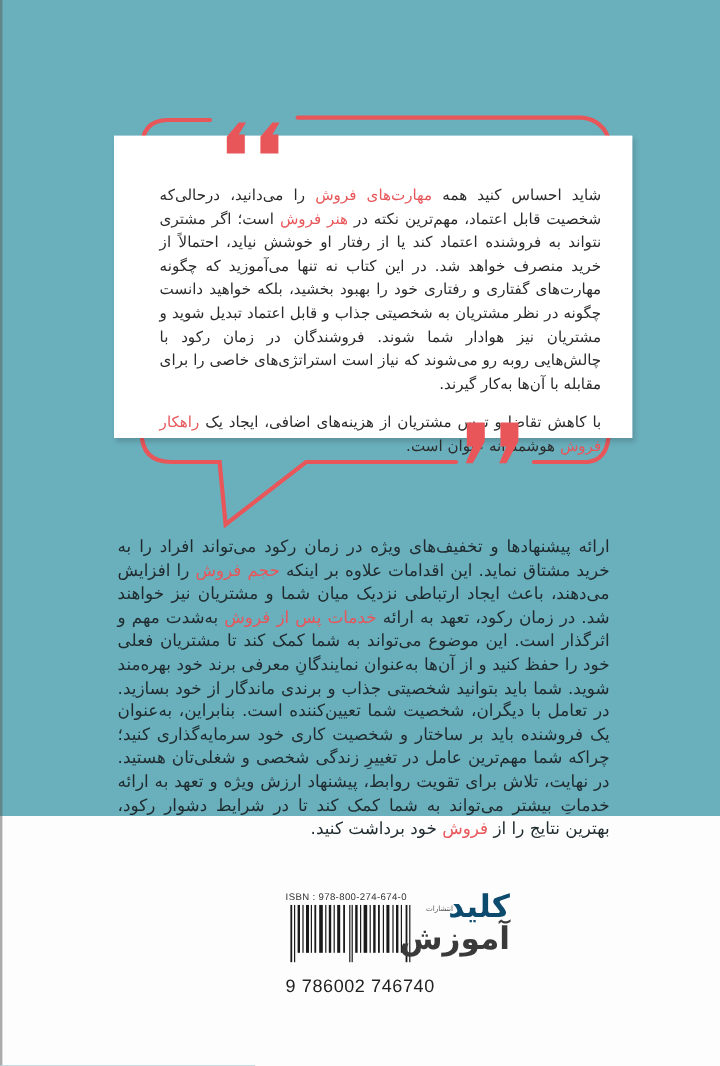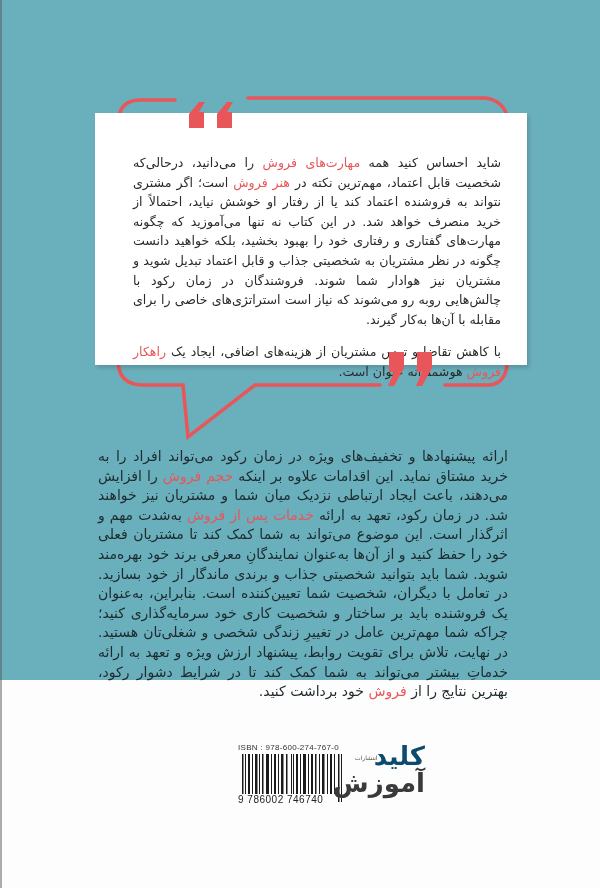--- a/index.html
+++ b/index.html
@@ -8,21 +8,21 @@
   .leftedge { position:absolute; left:0; top:0; width:2px; height:888px; background:#5a5a5a; opacity:.5; }
   .frame { position:absolute; left:0; top:0; width:600px; height:450px; }
   .box { position:absolute; left:95px; top:113px; width:432px; height:252px; background:#ffffff; box-shadow:2px 3px 4px rgba(0,0,0,.15); }
   .quote-text { position:absolute; left:120px; top:140px; width:394px; direction:rtl; text-align:justify; font-size:12.6px; line-height:19.6px; color:#2b2b2b; }
   .quote-text p { margin:13px; }
   .hl { color:#e8565a; }
   .body-text { position:absolute; left:98px; top:447px; width:410px; direction:rtl; text-align:justify; font-size:14px; line-height:19.6px; color:#1e2a2e; }
   .body-text p { margin:0; }
   .isbn { position:absolute; left:238px; top:743px; font-size:8px; letter-spacing:.3px; color:#333; font-family:"Liberation Sans", sans-serif; }
   .barcode { position:absolute; left:240px; top:754px; width:106px; height:48px; }
-  .barcode-digits { position:absolute; left:236px; top:794px; font-size:10px; color:#222; font-family:"Liberation Sans", sans-serif; letter-spacing:.5px; background:#fdfdfd; padding:0 2px; }
+  .barcode-digits { position:absolute; left:236px; top:814px; font-size:15px; color:#222; font-family:"Liberation Sans", sans-serif; letter-spacing:.5px; background:#fdfdfd; padding:0 2px; }
   .logo { position:absolute; left:355px; top:742px; width:70px; height:60px; direction:rtl; }
   .logo .l1 { position:absolute; right:0; top:0; font-size:26px; font-weight:bold; color:#0c4a6e; line-height:28px; }
   .logo .l2 { position:absolute; right:0; top:26px; font-size:26px; font-weight:bold; color:#3a3a3a; line-height:30px;text-align:right; }
   .logo .pub { position:absolute; left:0; top:12px; font-size:6px; color:#555; }
 </style>
 </head>
 <body>
 
 <div class="teal"></div>
 <div class="leftedge"></div>
@@ -47,21 +47,21 @@
 
 <svg style="position:absolute;left:385px;top:350px;" width="55" height="38" viewBox="0 0 55 38">
   <path d="M4 2 L19 2 L19 18 L9 36 L3 36 L9 22 L4 22 Z" fill="#e8565a"></path>
   <path d="M32 2 L47 2 L47 18 L37 36 L31 36 L37 22 L32 22 Z" fill="#e8565a"></path>
 </svg>
 
 <div class="body-text">
   <p><span>ارائه پیشنهادها و تخفیف‌های ویژه در زمان رکود می‌تواند افراد را به خرید مشتاق نماید. این اقدامات علاوه بر اینکه </span><span class="hl">حجم فروش</span><span> را افزایش می‌دهند، باعث ایجاد ارتباطی نزدیک میان شما و مشتریان نیز خواهند شد. در زمان رکود، تعهد به ارائه </span><span class="hl">خدمات پس از فروش</span><span> به‌شدت مهم و اثرگذار است. این موضوع می‌تواند به شما کمک کند تا مشتریان فعلی خود را حفظ کنید و از آن‌ها به‌عنوان نمایندگانِ معرفی برند خود بهره‌مند شوید. شما باید بتوانید شخصیتی جذاب و برندی ماندگار از خود بسازید. در تعامل با دیگران، شخصیت شما تعیین‌کننده است. بنابراین، به‌عنوان یک فروشنده باید بر ساختار و شخصیت کاری خود سرمایه‌گذاری کنید؛ چراکه شما مهم‌ترین عامل در تغییرِ زندگی شخصی و شغلی‌تان هستید. در نهایت، تلاش برای تقویت روابط، پیشنهاد ارزش ویژه و تعهد به ارائه خدماتِ بیشتر می‌تواند به شما کمک کند تا در شرایط دشوار رکود، بهترین نتایج را از </span><span class="hl">فروش</span><span> خود برداشت کنید.</span></p>
 </div>
 
-<div class="isbn">ISBN : 978-600-274-767-0</div>
+<div class="isbn">ISBN : 978-800-274-674-0</div>
 <svg class="barcode" viewBox="0 0 106 48" width="106" height="48">
   <g fill="#1a1a1a">
     <rect x="2" y="0" width="1.5" height="48"></rect>
       <rect x="5" y="0" width="1" height="48"></rect>
     <rect x="8" y="0" width="2" height="40"></rect>
       <rect x="12" y="0" width="1" height="40"></rect>
     <rect x="15" y="0" width="2.5" height="40"></rect>
       <rect x="19" y="0" width="1" height="40"></rect>
     <rect x="22" y="0" width="1.5" height="40"></rect>
       <rect x="26" y="0" width="3" height="40"></rect>

